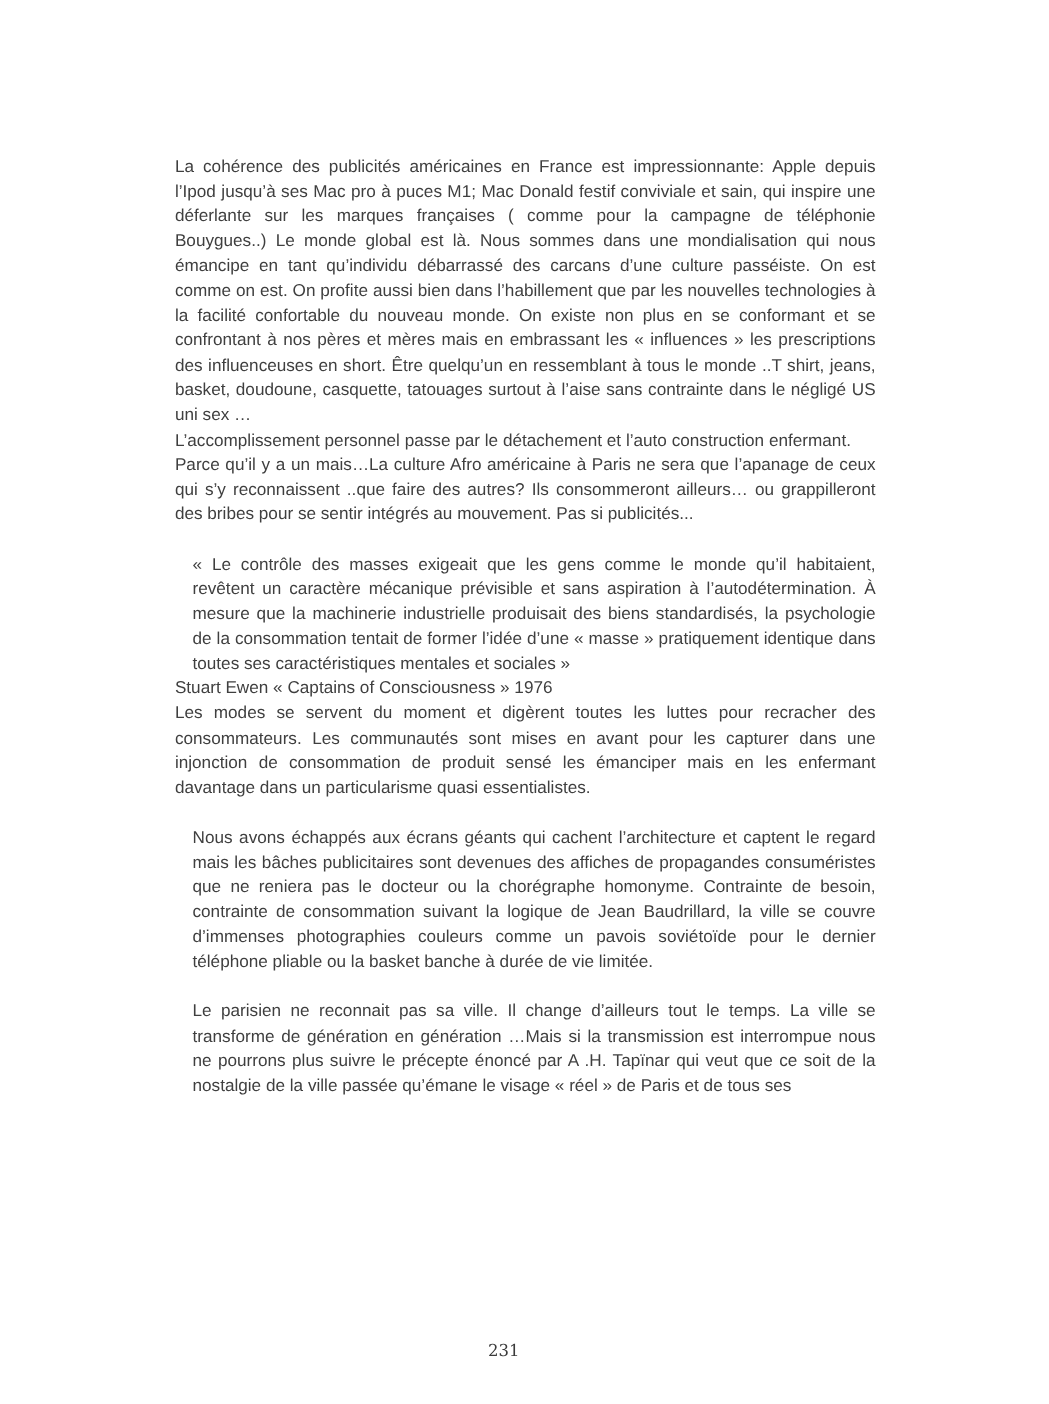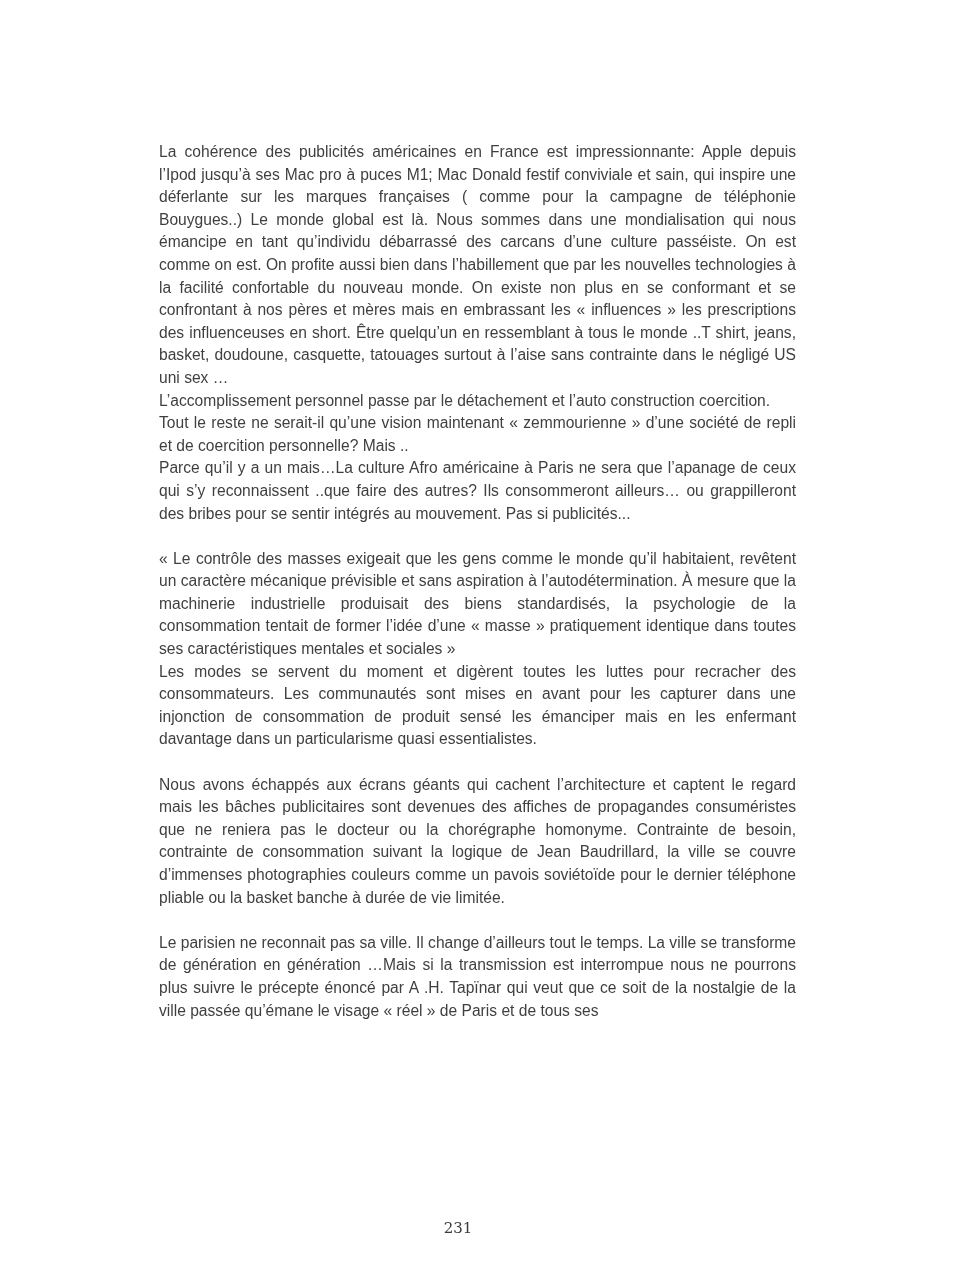--- a/index.html
+++ b/index.html
@@ -29,40 +29,41 @@
     line-height: 22.6px;
   }
   p.para {
     margin: 0;
     padding: 0;
     text-align: justify;
     text-justify: inter-word;
   }
   p.para.gap {
     margin-top: 22.6px;
+    margin-left: 16px;
   }
   .page-number {
     position: absolute;
     left: 0;
     top: 1219px;
     width: 916px;
     text-align: center;
     font-family: "DejaVu Serif", serif;
     font-size: 15px;
     color: #3a3a3a;
   }
 </style>
 </head>
 <body>
 
 <div class="page">
   <div class="text-block">
     <p class="para">La cohérence des publicités américaines en France est impressionnante: Apple depuis l’Ipod  jusqu’à ses Mac pro à puces M1; Mac Donald festif conviviale et sain, qui inspire une déferlante sur les marques françaises ( comme pour  la campagne de téléphonie Bouygues..) Le monde global est là. Nous sommes dans une mondialisation qui nous émancipe en tant qu’individu débarrassé des carcans d’une culture passéiste. On est comme on est. On profite aussi bien dans l’habillement que par les nouvelles technologies à la facilité confortable du nouveau monde. On existe non plus en se conformant et se confrontant à nos pères et mères mais en embrassant les « influences » les prescriptions des influenceuses en short. Être quelqu’un en ressemblant à tous le monde ..T shirt, jeans, basket, doudoune, casquette, tatouages surtout à l’aise sans contrainte dans le négligé US uni sex …</p>
-    <p class="para">L’accomplissement personnel passe par le détachement et l’auto construction coercition.</p>
-    <p class="para">Tout le reste ne serait-il qu’une vision maintenant « zemmourienne » d’une société de repli et de coercition personnelle? Mais ..</p>
+    <p class="para">L’accomplissement personnel passe par le détachement et l’auto construction enfermant.</p>
     <p class="para">Parce qu’il y a un mais…La culture Afro américaine à Paris ne sera que l’apanage de ceux qui s’y reconnaissent ..que faire des autres? Ils consommeront ailleurs… ou grappilleront des bribes pour se sentir intégrés au mouvement. Pas si publicités...</p>
     <p class="para gap">« Le contrôle des masses exigeait que les gens comme le monde qu’il habitaient, revêtent un caractère mécanique prévisible et sans aspiration à l’autodétermination. À mesure que la machinerie industrielle produisait des biens standardisés, la psychologie de la consommation tentait de former l’idée d’une « masse » pratiquement identique dans toutes ses caractéristiques mentales et sociales »</p>
+    <p class="para">Stuart Ewen «  Captains of Consciousness » 1976</p>
     <p class="para">Les modes se servent du moment et digèrent toutes les luttes pour recracher des consommateurs. Les communautés sont mises en avant pour les capturer dans une injonction de consommation de produit sensé les émanciper mais en les enfermant davantage dans un particularisme quasi essentialistes.</p>
     <p class="para gap">Nous avons échappés aux écrans géants qui cachent l’architecture et captent le regard mais les bâches publicitaires sont devenues des affiches de propagandes consuméristes que ne reniera pas le docteur ou la chorégraphe homonyme. Contrainte de besoin, contrainte de consommation suivant la logique de Jean Baudrillard, la ville se couvre d’immenses photographies couleurs comme un pavois soviétoïde pour le dernier téléphone pliable ou la basket banche à durée de vie limitée.</p>
     <p class="para gap">Le parisien ne reconnait pas sa ville. Il change d’ailleurs tout le temps. La ville se transforme de génération en génération …Mais si la transmission est interrompue nous ne pourrons plus suivre le précepte énoncé par A .H. Tapïnar qui veut que ce soit de la nostalgie de la ville passée qu’émane le visage « réel » de Paris et de tous ses</p>
   </div>
   <div class="page-number">231</div>
 </div>
 
 </body></html>

